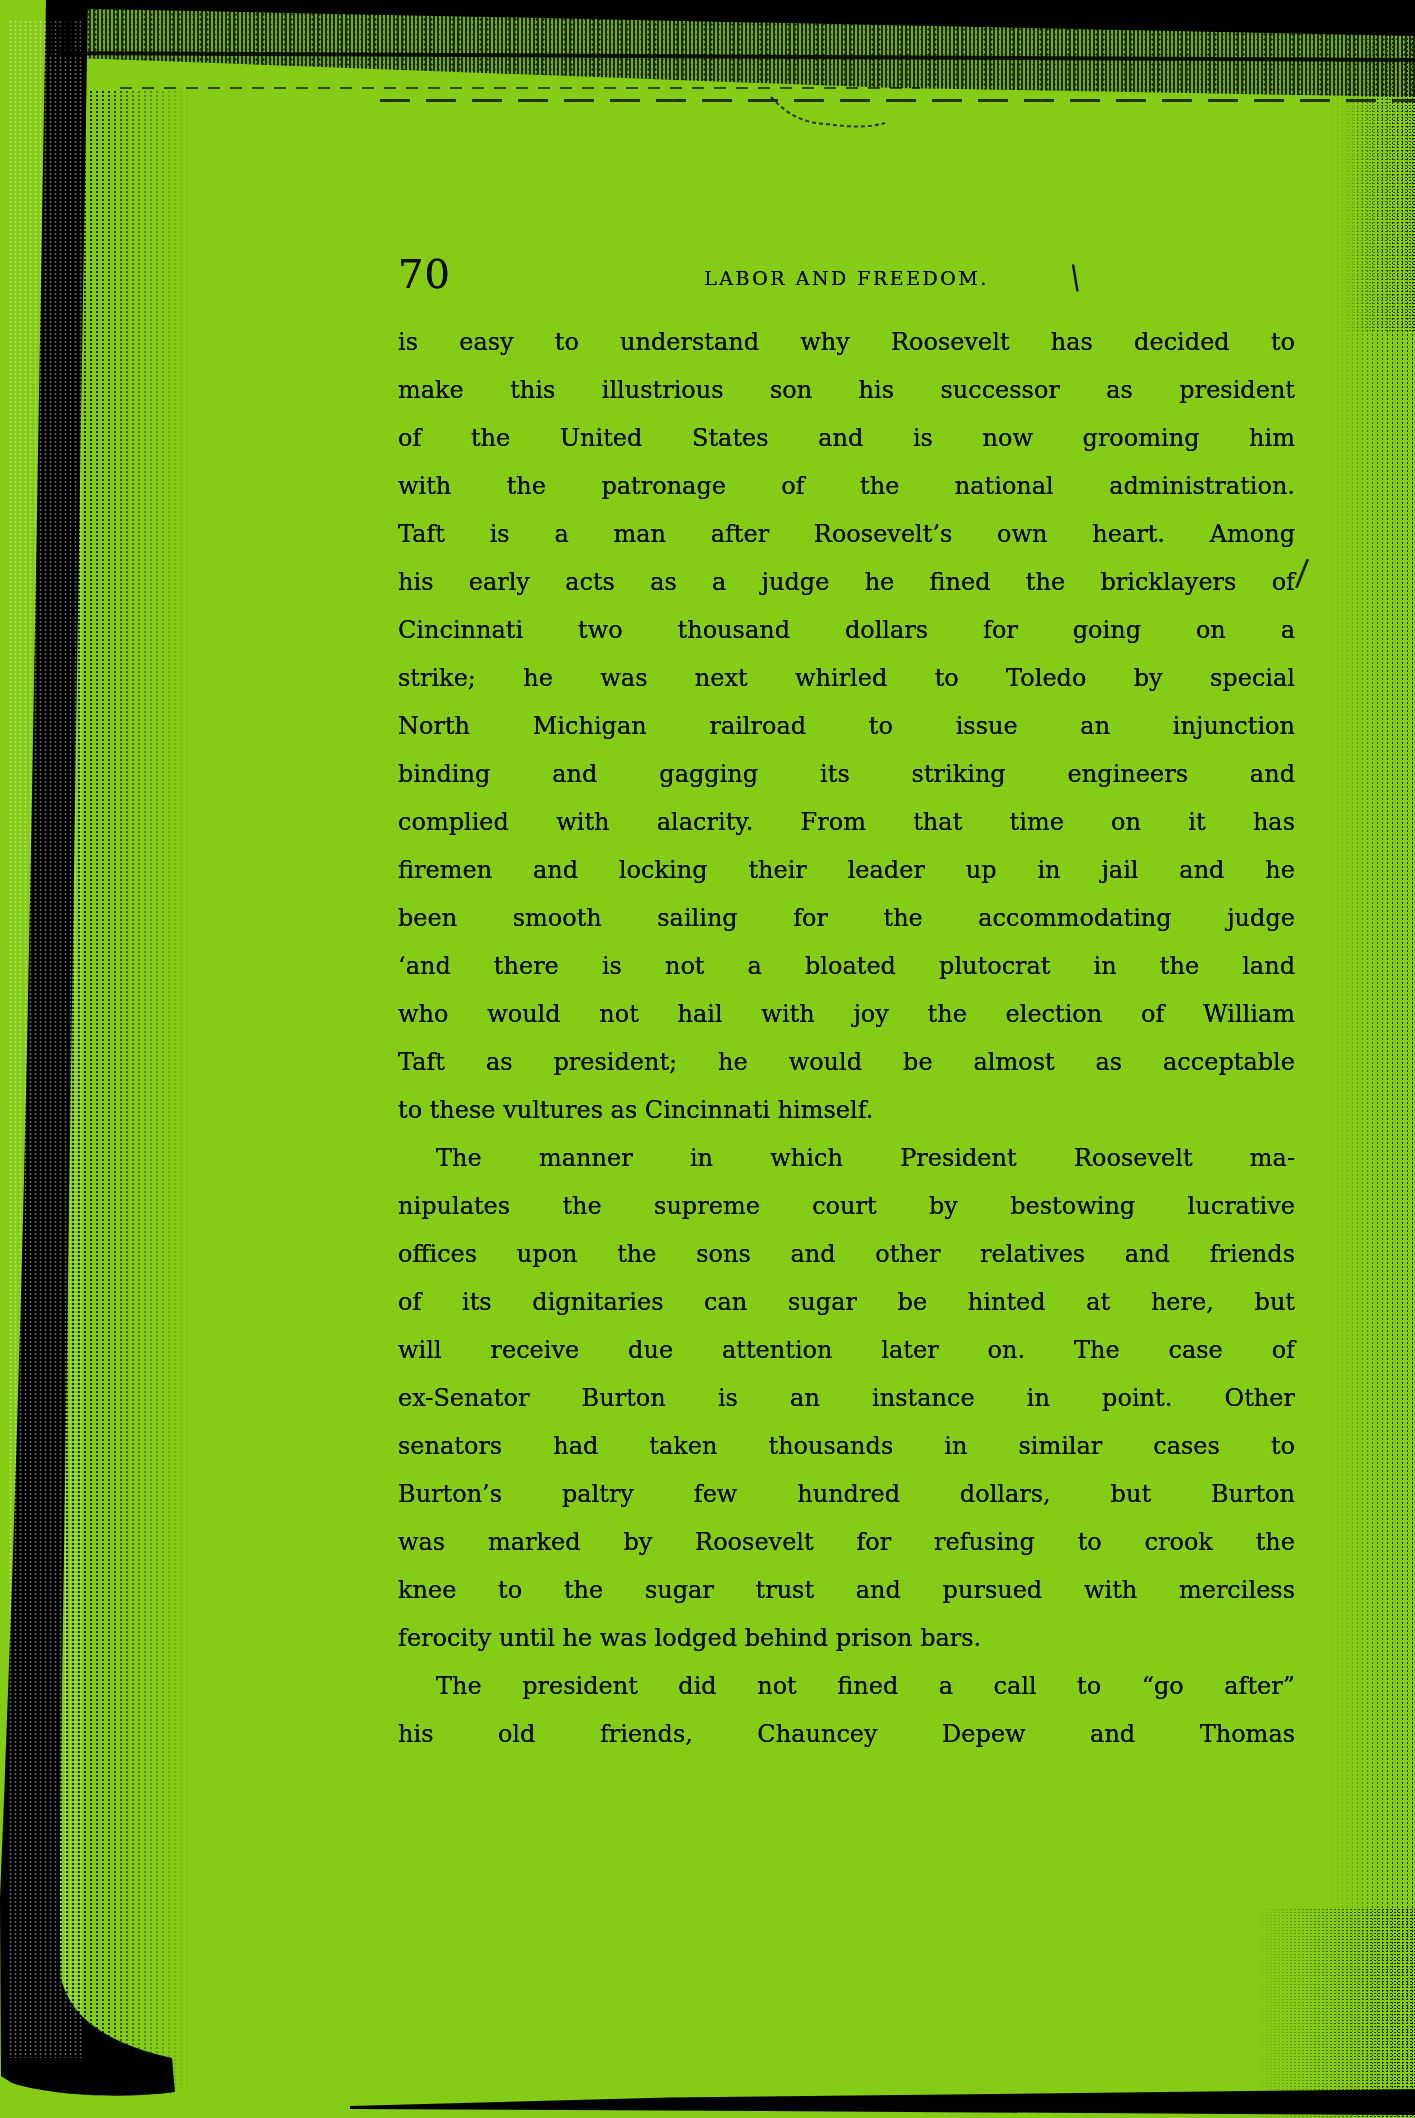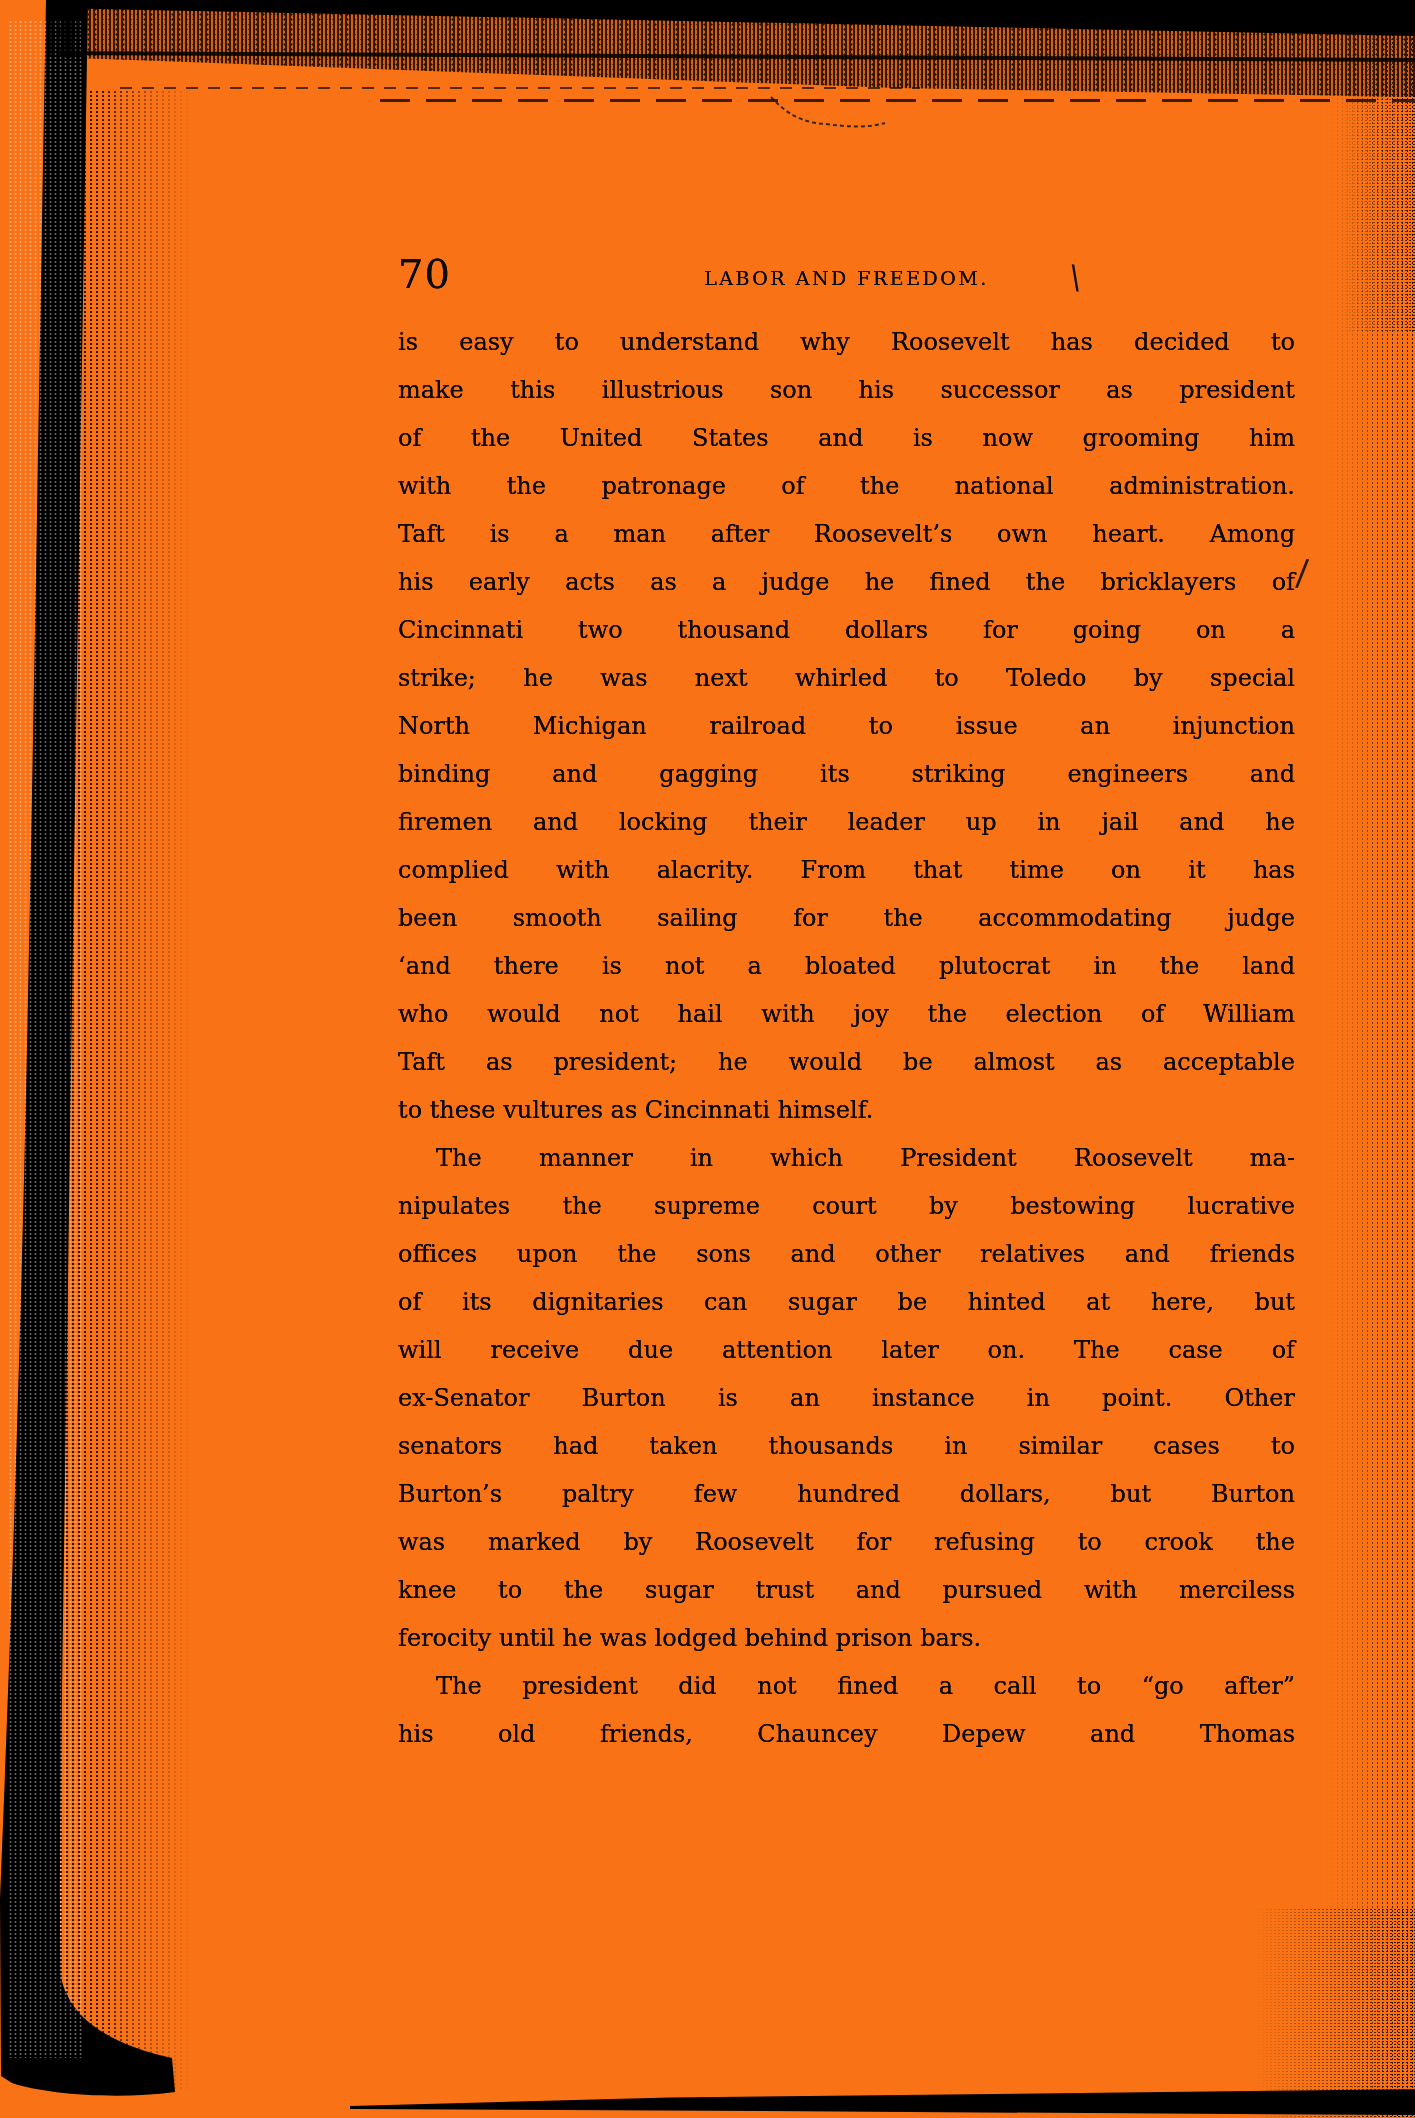--- a/index.html
+++ b/index.html
@@ -1,17 +1,17 @@
 <!DOCTYPE html>
 <html><head>
 <meta charset="utf-8">
 <style>
   html,body{margin:0;padding:0;background:#777;}
   .scan{
-    position:relative;width:1415px;height:2118px;background:#f97316;
+    position:relative;width:1415px;height:2118px;background:#84cc16;
     overflow:hidden;font-family:"DejaVu Serif","Liberation Serif",serif;color:#0b0b0b;
     margin:0 auto;
   }
   
   .top-scan{position:absolute;left:0;top:0;width:100%;height:130px;}
   .band-solid{
     position:absolute;left:48px;right:0;top:0;height:36px;background:#000;
     clip-path:polygon(0 0,100% 0,100% 100%,0 22%);
   }
   .band-dither{
@@ -129,22 +129,22 @@
   <div class="line">is easy to understand why Roosevelt has decided to</div>
       <div class="line">make this illustrious son his successor as president</div>
       <div class="line">of the United States and is now grooming him</div>
       <div class="line">with the patronage of the national administration.</div>
       <div class="line">Taft is a man after Roosevelt’s own heart. Among</div>
       <div class="line">his early acts as a judge he fined the bricklayers of</div>
       <div class="line">Cincinnati two thousand dollars for going on a</div>
       <div class="line">strike; he was next whirled to Toledo by special</div>
       <div class="line">North Michigan railroad to issue an injunction</div>
       <div class="line">binding and gagging its striking engineers and</div>
+      <div class="line">complied with alacrity.  From that time on it has</div>
       <div class="line">firemen and locking their leader up in jail and he</div>
-      <div class="line">complied with alacrity.  From that time on it has</div>
       <div class="line">been smooth sailing for the accommodating judge</div>
       <div class="line">‘and there is not a bloated plutocrat in the land</div>
       <div class="line">who would not hail with joy the election of William</div>
       <div class="line">Taft as president; he would be almost as acceptable</div>
       <div class="line ragged">to these vultures as Cincinnati himself.</div>
       <div class="line indent">The manner in which President Roosevelt ma-</div>
       <div class="line">nipulates the supreme court by bestowing lucrative</div>
       <div class="line">offices upon the sons and other relatives and friends</div>
       <div class="line">of its dignitaries can sugar be hinted at here, but</div>
       <div class="line">will receive due attention later on.  The case of</div>

